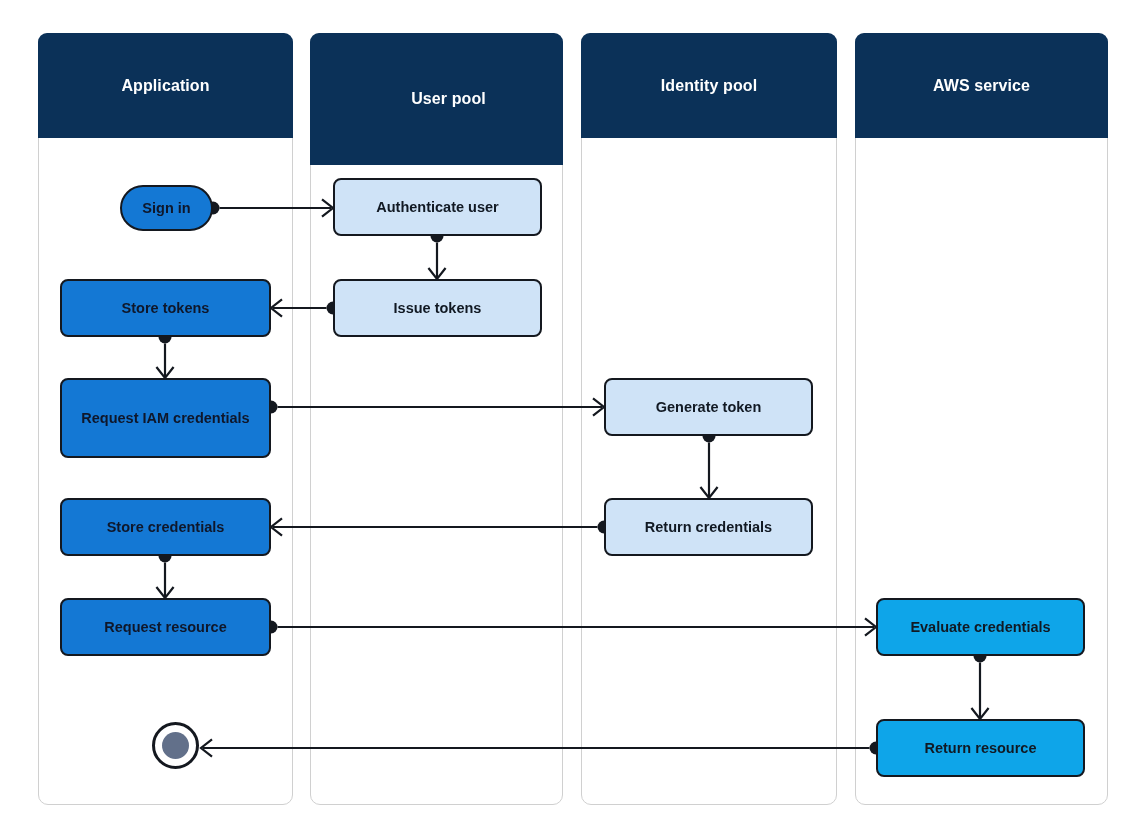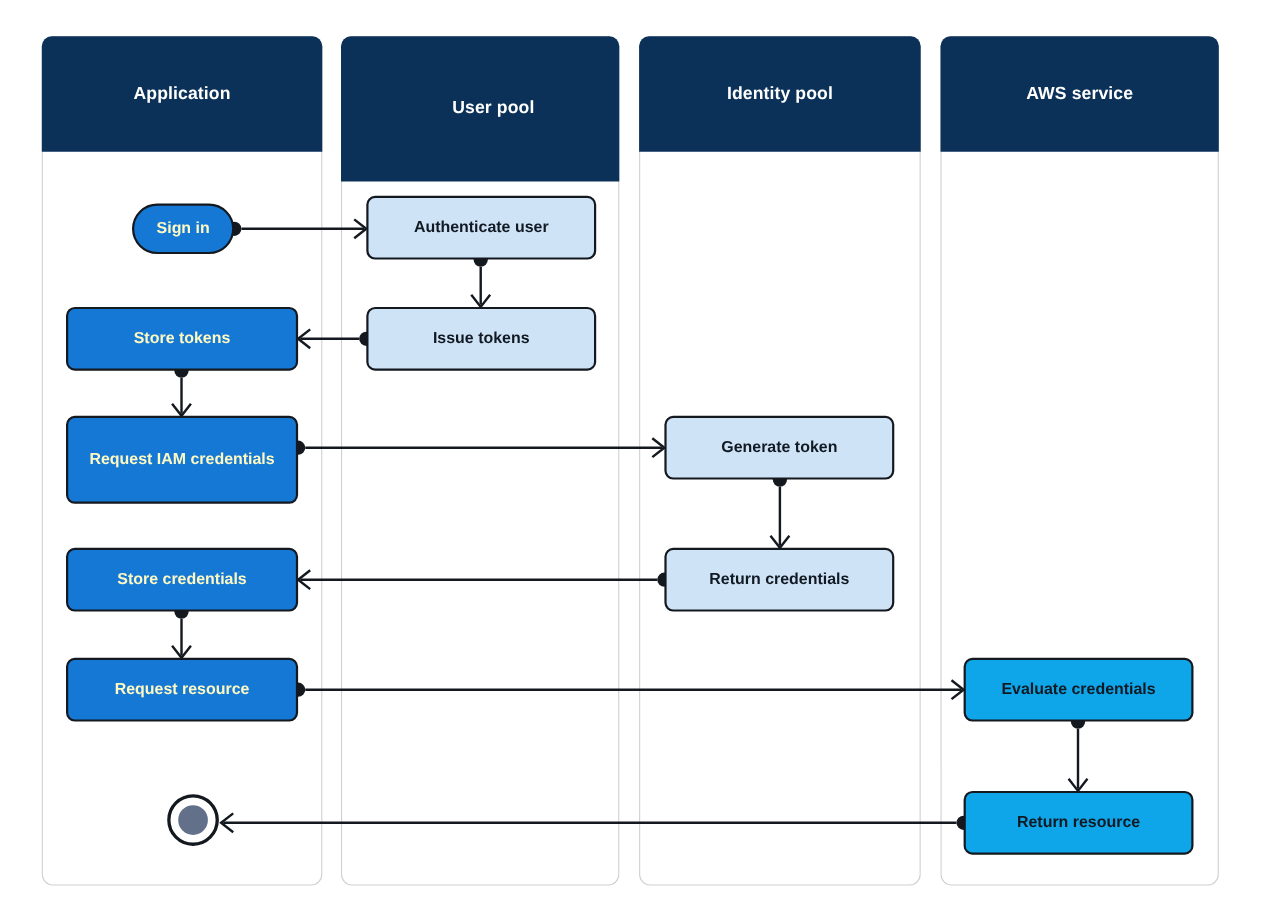--- a/index.html
+++ b/index.html
@@ -49,36 +49,36 @@
     border: 2.5px solid #13161c;
     border-radius: 8px;
     font-size: 14.5px;
     font-weight: bold;
     line-height: 1.3;
     padding: 2px 8px;
   }
   .node.solid-blue {
     background: #1478d4;
     border-color: #14181f;
-    color: #fef9c3;
+    color: #0f172a;
   }
   .node.light-blue {
     background: #cfe3f7;
     border-color: #14181f;
     color: #111923;
   }
   .node.white-box {
     background: #0ea5e9;
     border-color: #14181f;
     color: #111923;
   }
   .node.pill {
     background: #1478d4;
     border-color: #14181f;
-    color: #fef9c3;
+    color: #0f172a;
     border-radius: 999px;
   }
   
   .end-node {
     position: absolute;
     box-sizing: border-box;
     border-radius: 50%;
     border: 3px solid #14181f;
     background: #ffffff;
     display: flex;

